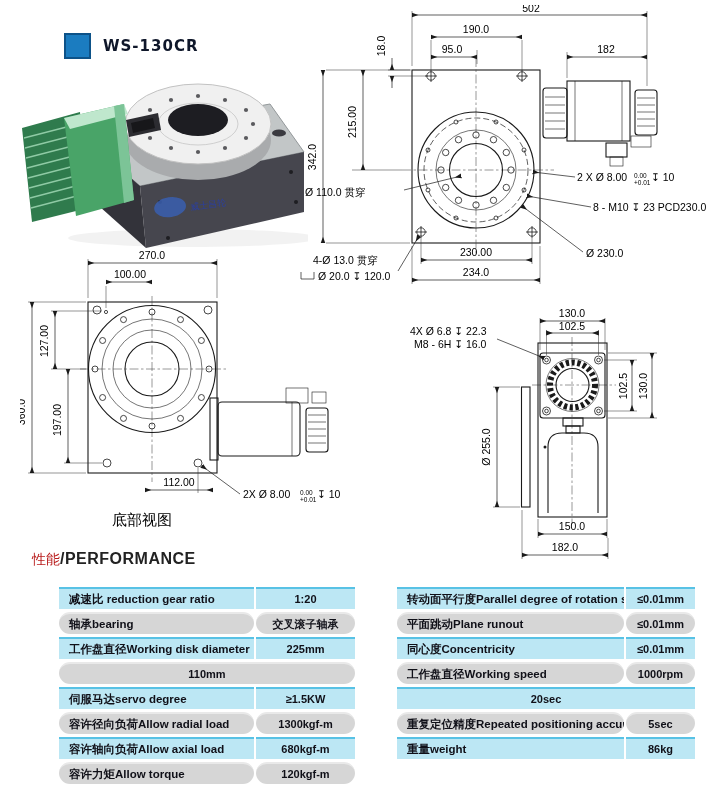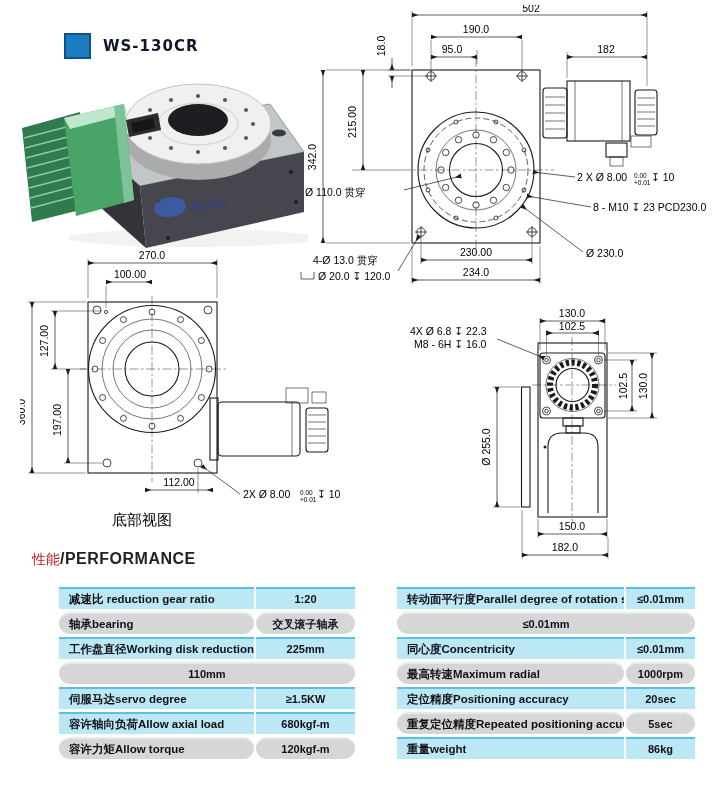--- a/index.html
+++ b/index.html
@@ -409,58 +409,62 @@
   <div class="ptable lt">
     <div class="prow b">
         <div class="plabel">减速比 reduction gear ratio</div>
         <div class="pvalue">1:20</div>
       </div>
     <div class="prow g">
         <div class="plabel">轴承bearing</div>
         <div class="pvalue">交叉滚子轴承</div>
       </div>
     <div class="prow b">
-        <div class="plabel">工作盘直径Working disk reduction</div>
+        <div class="plabel">工作盘直径Working disk diameter</div>
         <div class="pvalue">225mm</div>
       </div>
     <div class="prow g">
         <div class="pvalue">110mm</div>
       </div>
     <div class="prow b">
         <div class="plabel">伺服马达servo degree</div>
         <div class="pvalue">≥1.5KW</div>
       </div>
+    <div class="prow g">
+        <div class="plabel">容许径向负荷Allow radial load</div>
+        <div class="pvalue">1300kgf-m</div>
+      </div>
     <div class="prow b">
         <div class="plabel">容许轴向负荷Allow axial load</div>
         <div class="pvalue">680kgf-m</div>
       </div>
     <div class="prow g">
         <div class="plabel">容许力矩Allow torque</div>
         <div class="pvalue">120kgf-m</div>
       </div>
   </div>
 
   <div class="ptable rt">
     <div class="prow b">
         <div class="plabel">转动面平行度Parallel degree of rotation surface</div>
         <div class="pvalue">≤0.01mm</div>
       </div>
     <div class="prow g">
+        <div class="plabel">平面跳动Plane runout</div>
         <div class="pvalue">≤0.01mm</div>
       </div>
     <div class="prow b">
         <div class="plabel">同心度Concentricity</div>
         <div class="pvalue">≤0.01mm</div>
       </div>
     <div class="prow g">
-        <div class="plabel">最高转速Maximum radial</div>
+        <div class="plabel">工作盘直径Working speed</div>
         <div class="pvalue">1000rpm</div>
       </div>
     <div class="prow b">
-        <div class="plabel">定位精度Positioning accuracy</div>
         <div class="pvalue">20sec</div>
       </div>
     <div class="prow g">
         <div class="plabel">重复定位精度Repeated positioning accuracy</div>
         <div class="pvalue">5sec</div>
       </div>
     <div class="prow b">
         <div class="plabel">重量weight</div>
         <div class="pvalue">86kg</div>
       </div>

